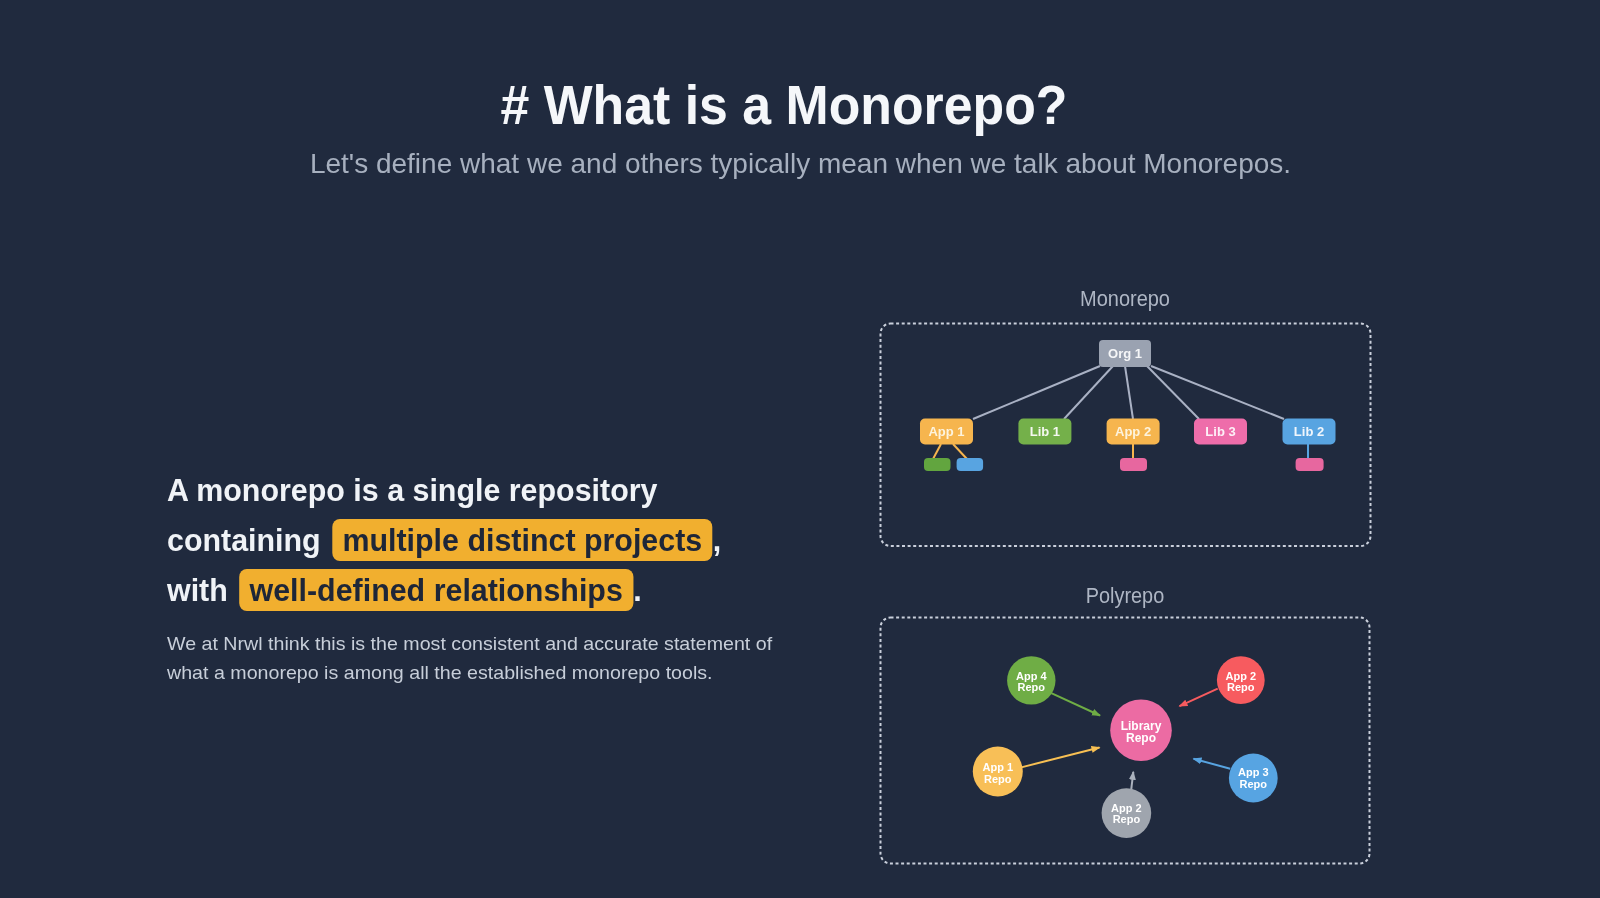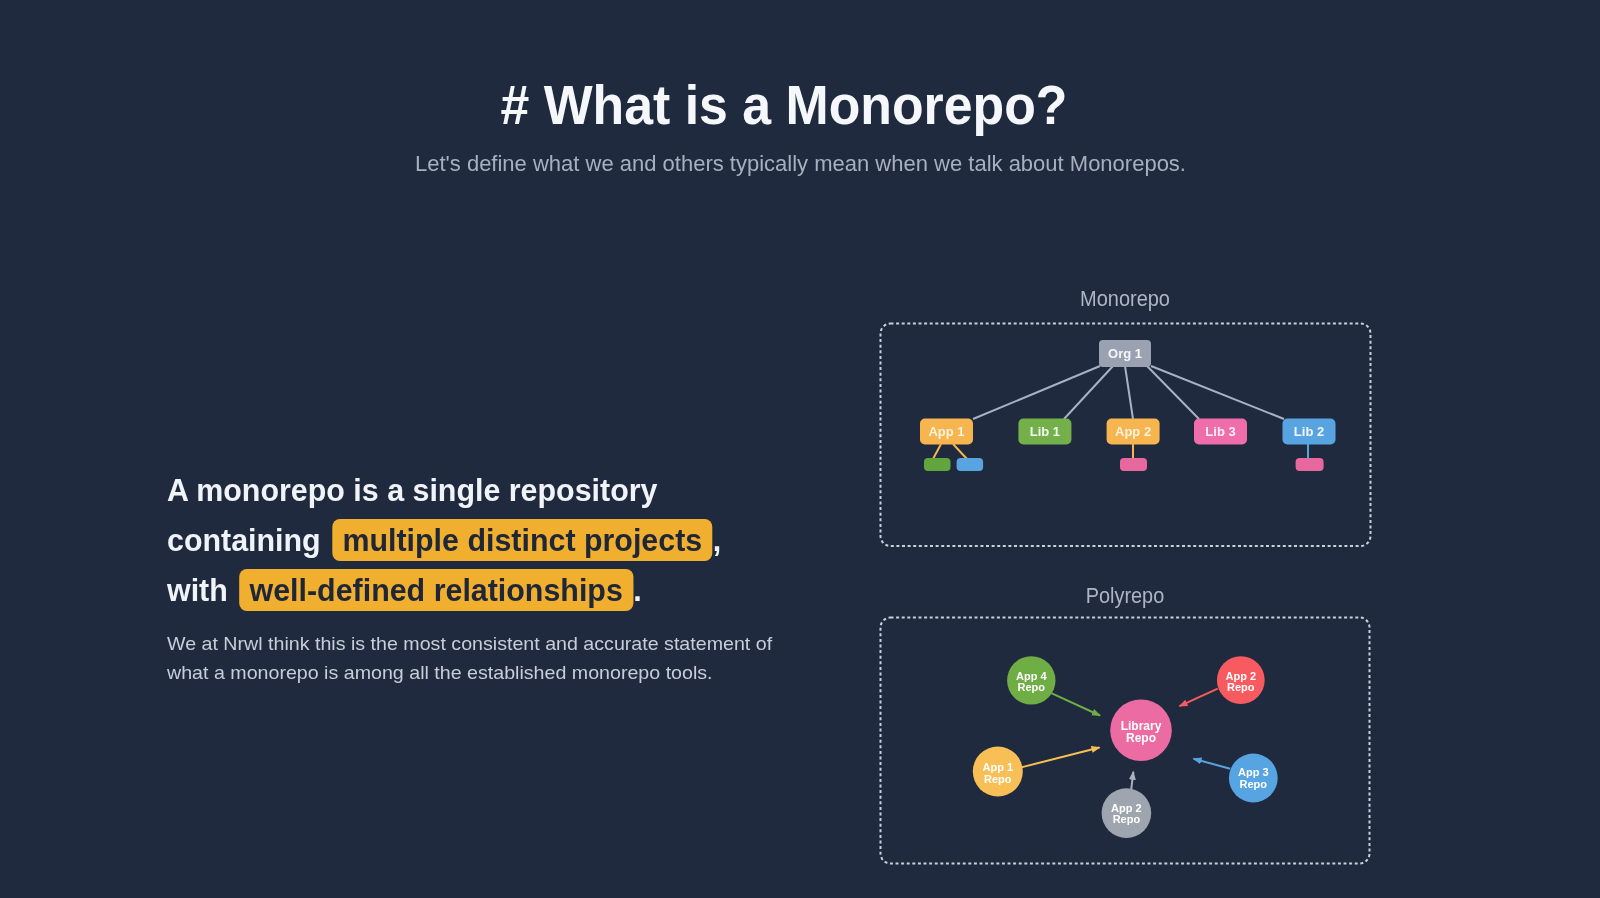--- a/index.html
+++ b/index.html
@@ -10,21 +10,21 @@
     font-family:"Liberation Sans", sans-serif;
   }
   .abs{position:absolute;}
   #title{
     left:0;top:77px;width:1568px;text-align:center;
     font-size:56px;font-weight:bold;color:#f5f7fa;line-height:56px;
     transform:scaleX(0.925);
   }
   #subtitle{
     left:0;top:152px;width:1601px;text-align:center;
-    font-size:22px;color:#a7b0bf;line-height:24px;
+    font-size:28px;color:#a7b0bf;line-height:24px;
   }
   #bigtext{
     left:167px;top:466px;width:620px;
     font-size:32px;font-weight:bold;color:#f0f3f7;line-height:49.8px;
     transform:scaleX(0.95);transform-origin:left top;
   }
   .hl{
     background:#f1af2f;color:#1e2638;border-radius:8px;
     padding:3px 11px;margin-left:3px;
   }

